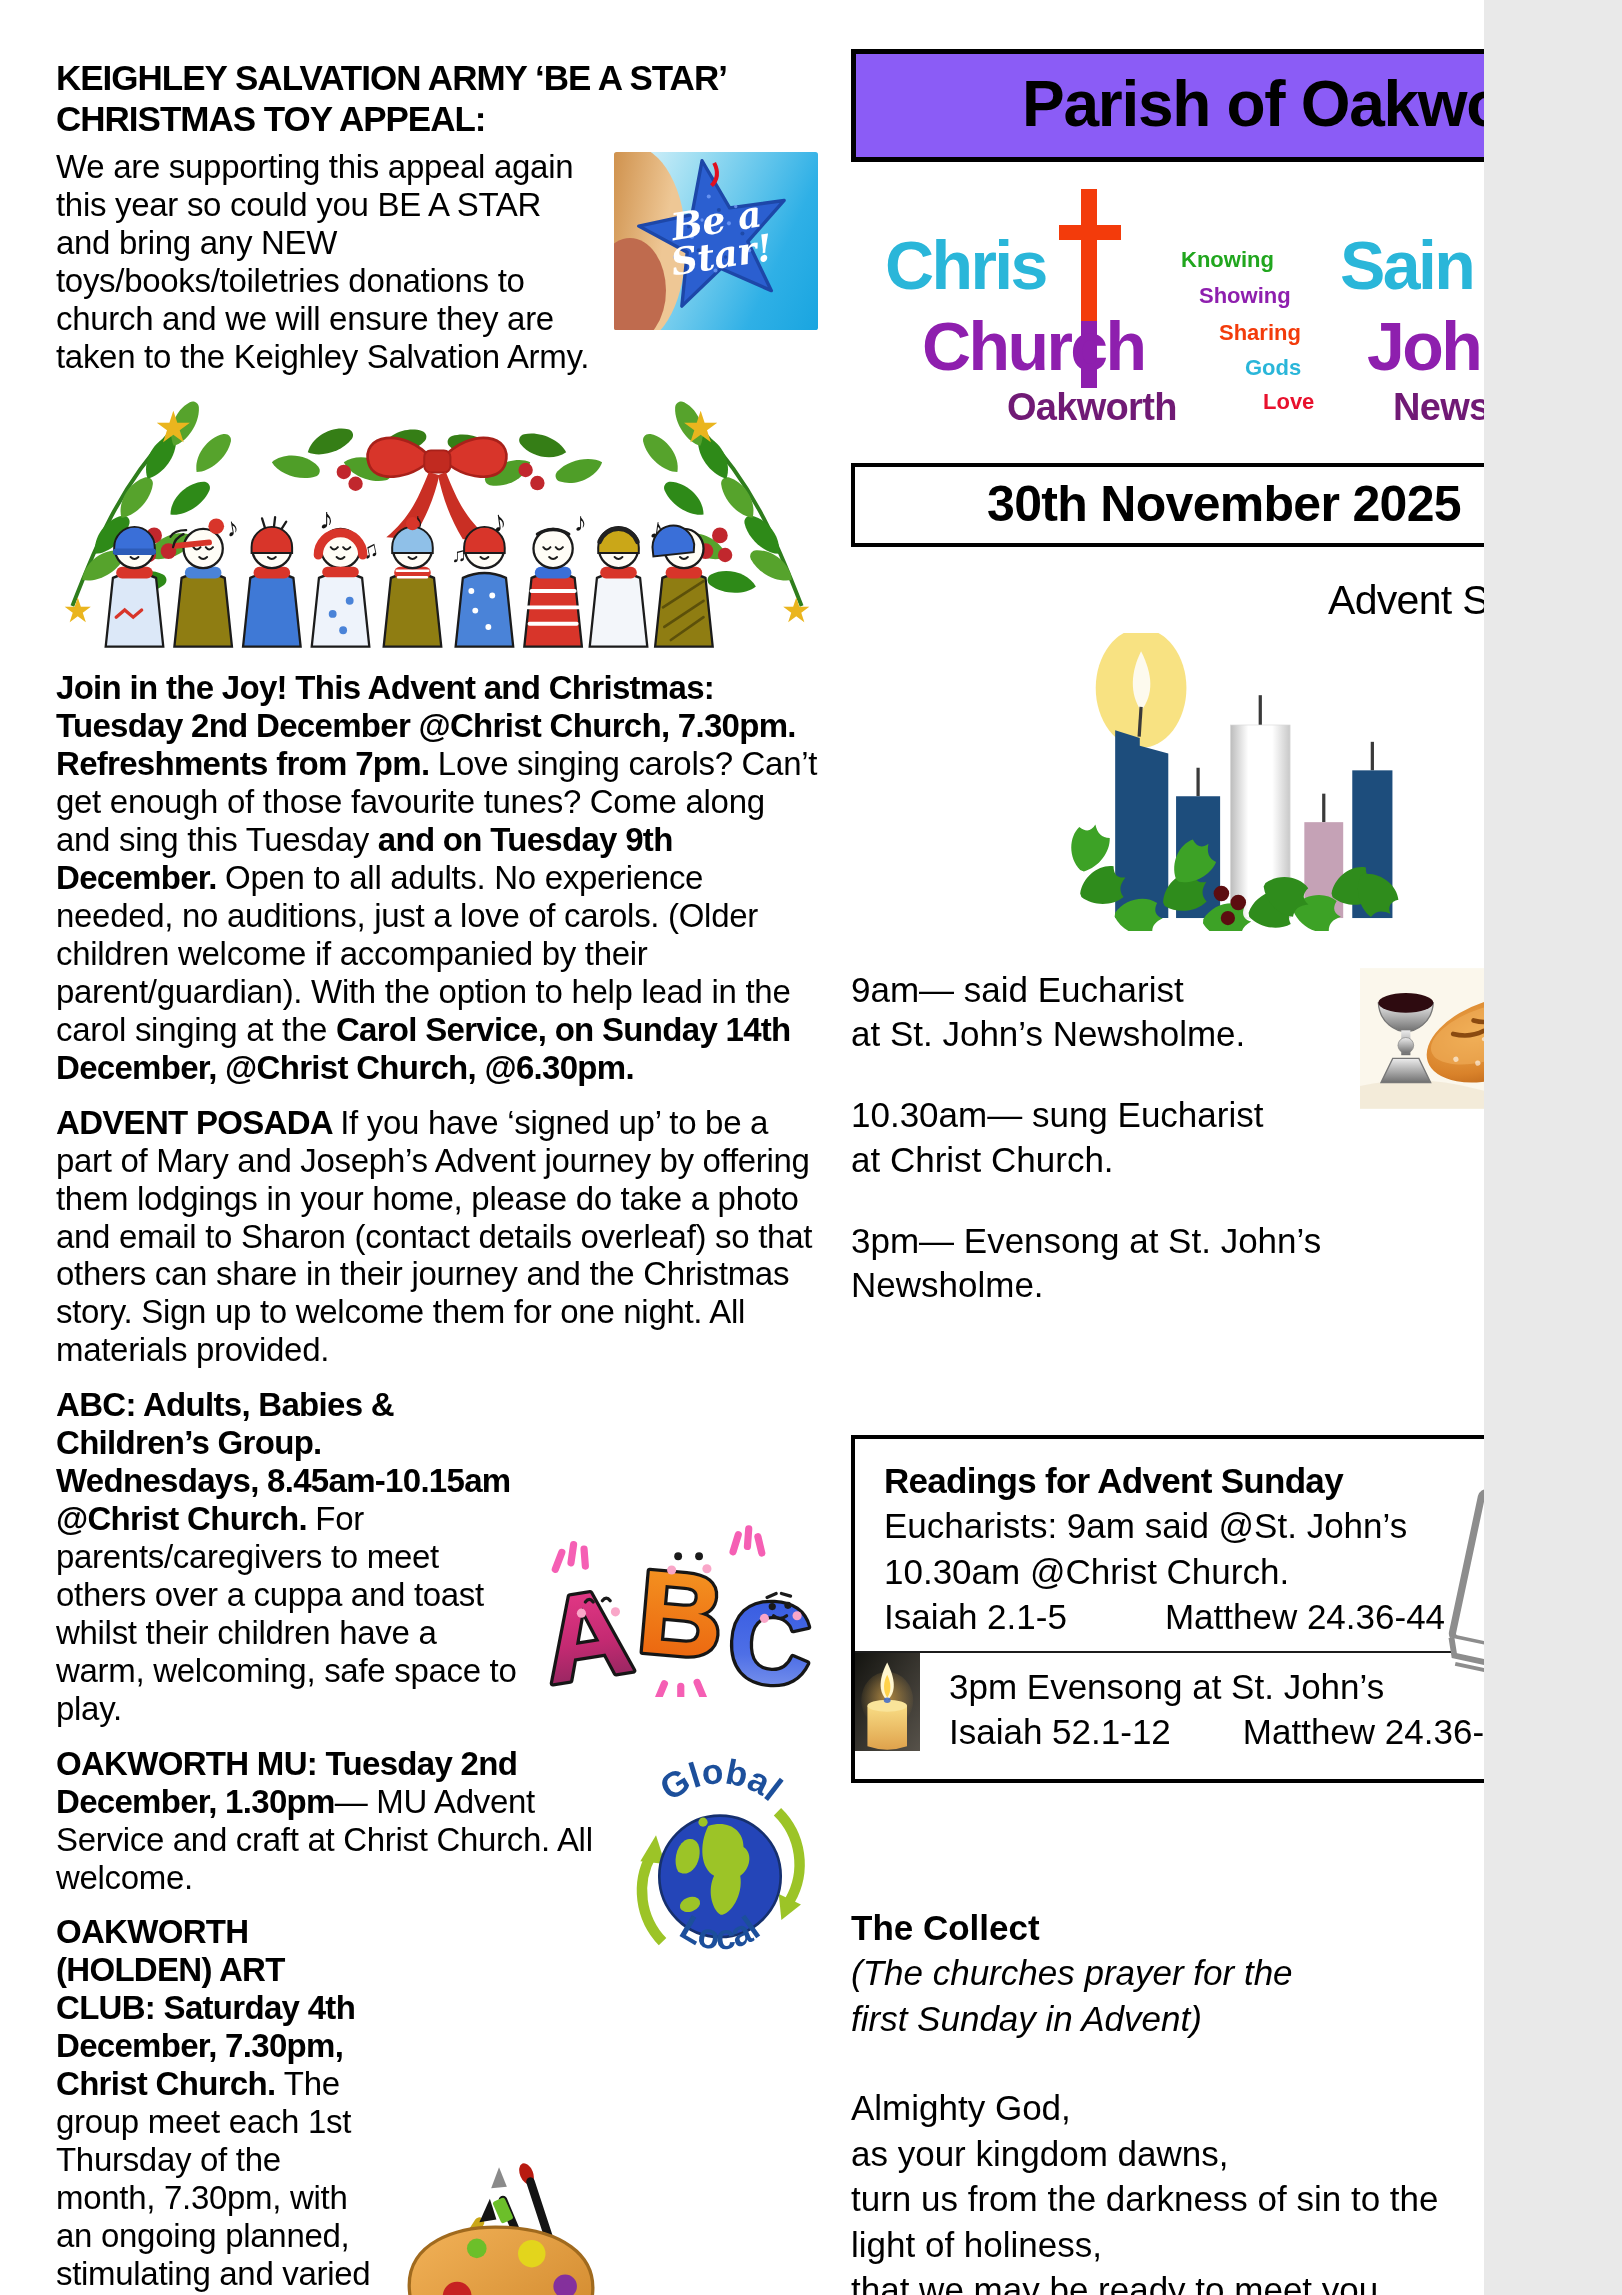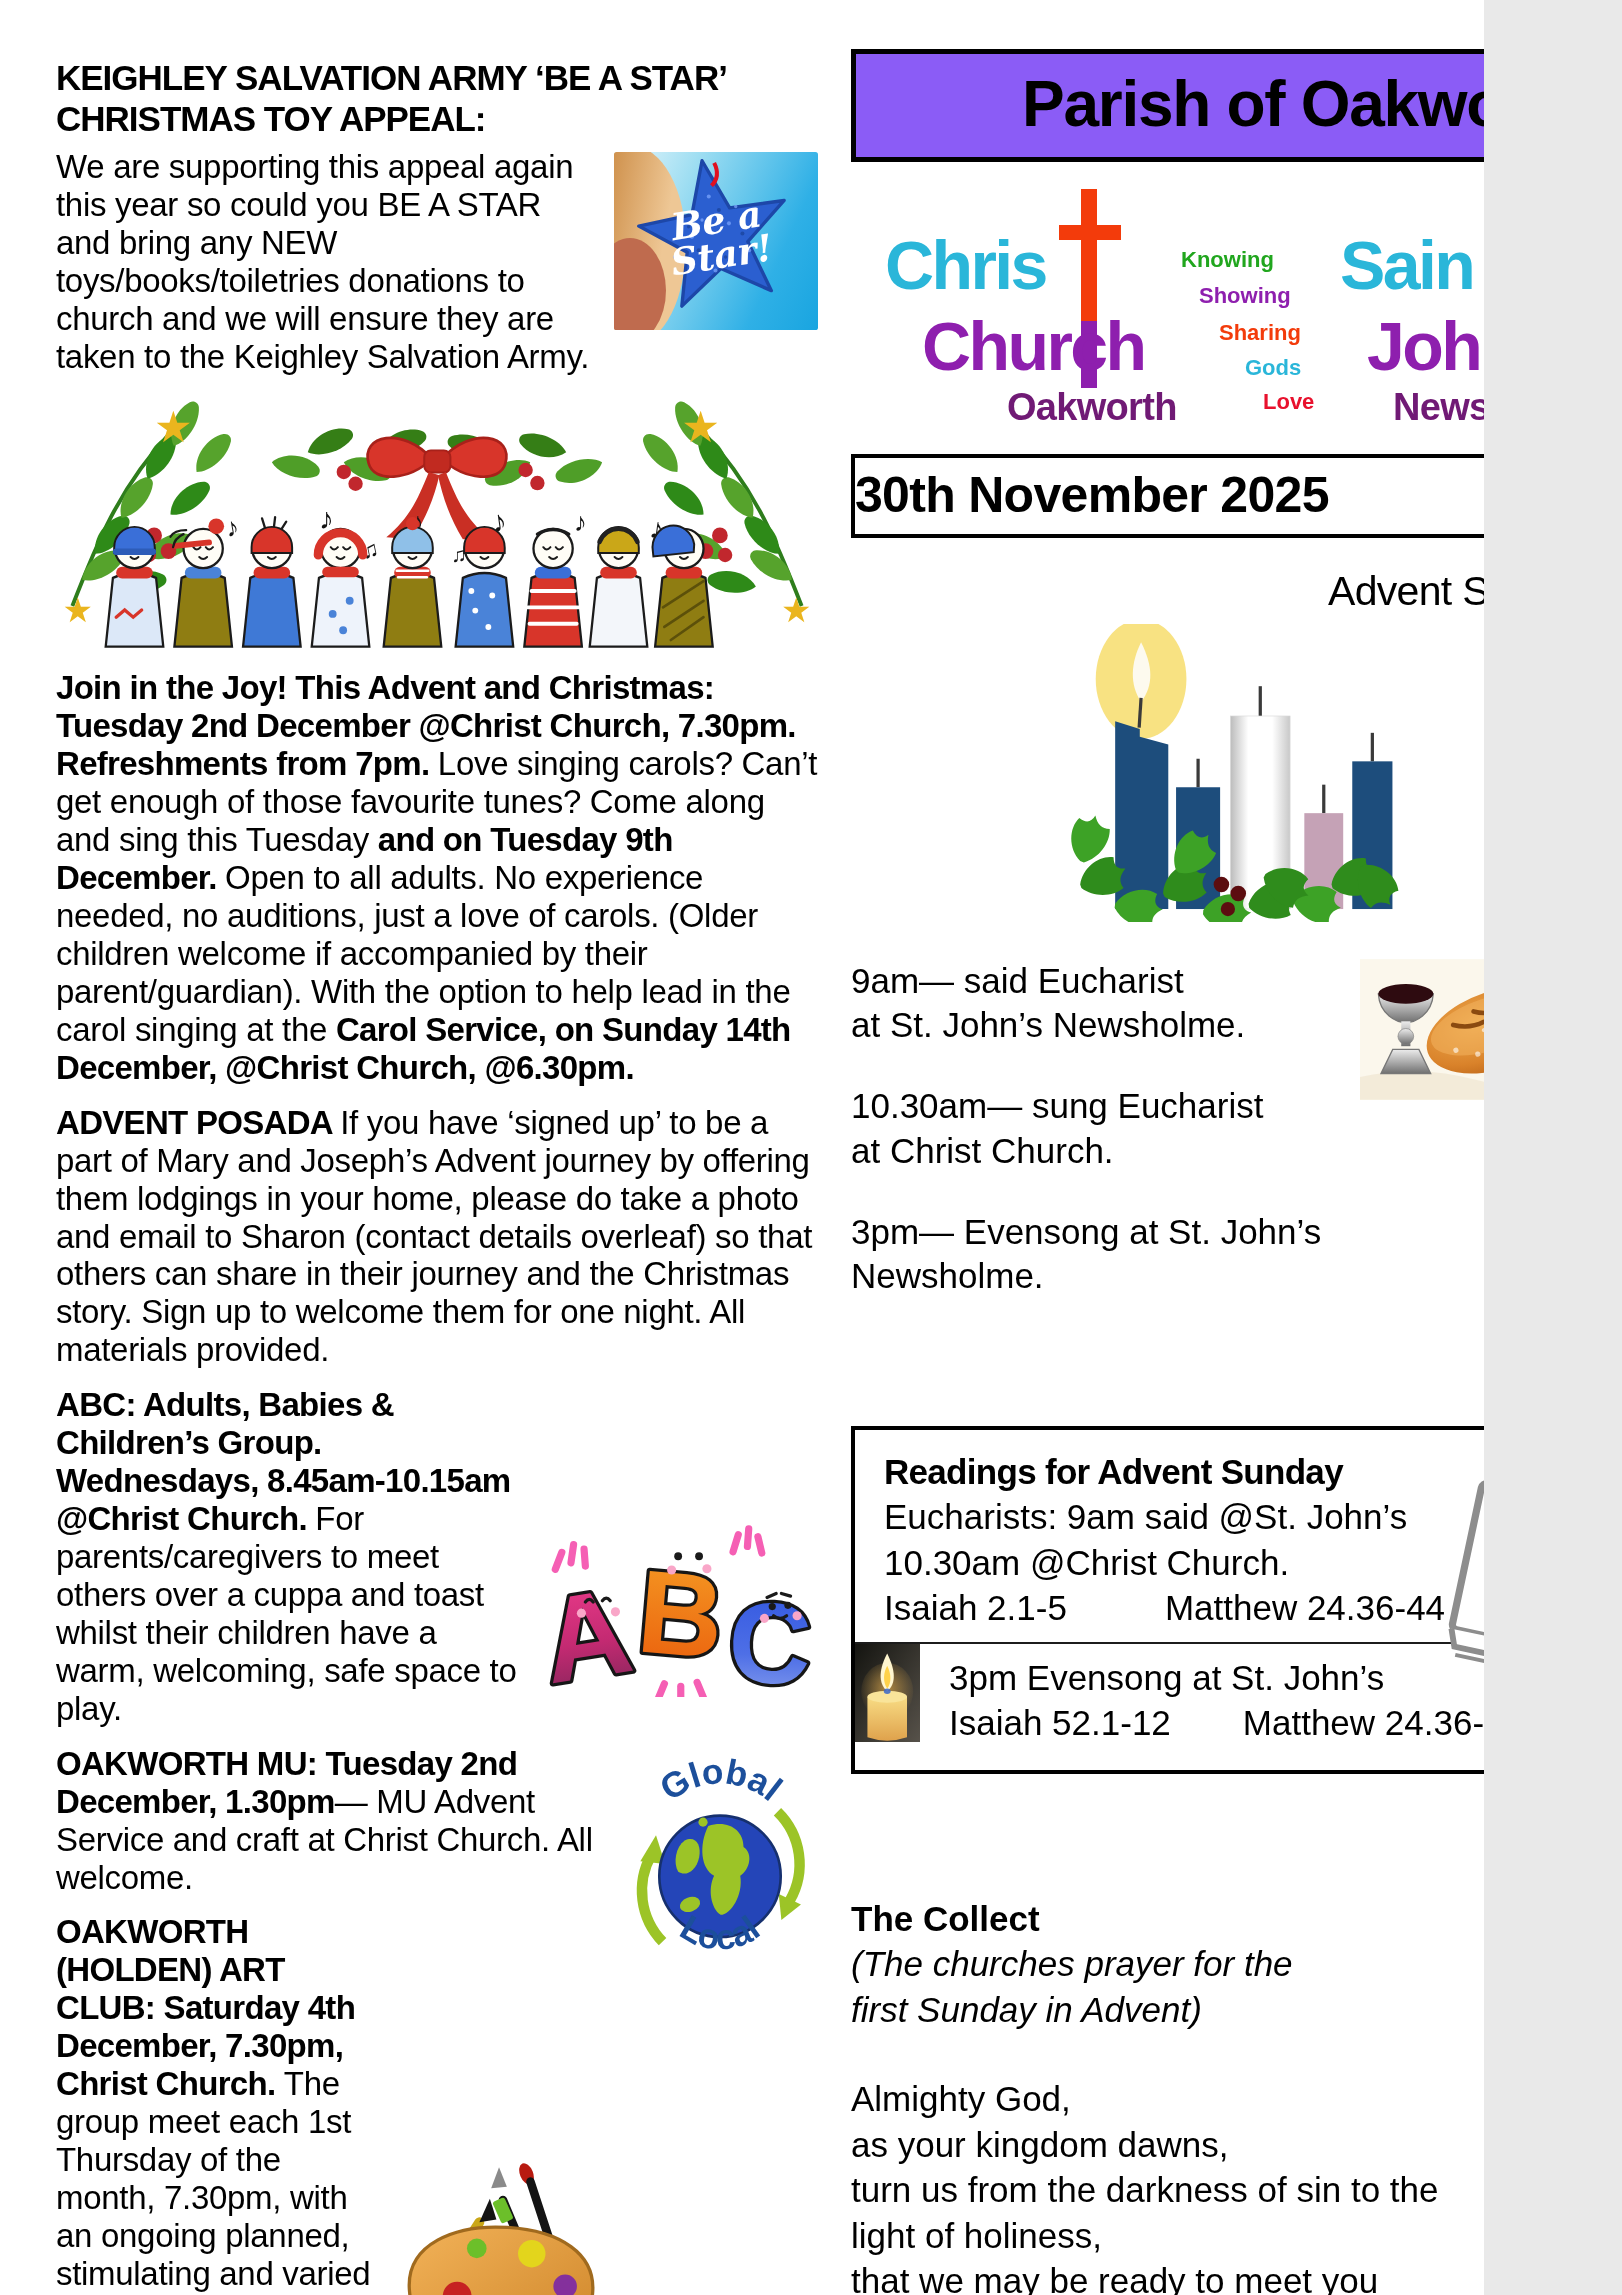--- a/index.html
+++ b/index.html
@@ -37,21 +37,21 @@
   .wordart { position:relative; height:250px; margin-top:22px; }
   .wordart .big { position:absolute; font-weight:700; font-size:68px; letter-spacing:-2.6px; line-height:1; }
   .wordart .mid { position:absolute; font-weight:700; font-size:22px; letter-spacing:0; }
   .wa-cyan { color:#2ab6d9; } .wa-purple { color:#8e1fae; } .wa-green { color:#21a61e; }
   .wa-orange { color:#f33b0b; } .wa-red { color:#e8112d; }
   .wordart .town { position:absolute; font-weight:700; font-size:38px; letter-spacing:-0.7px; color:#701a75;margin-left:20px; }
   .cross-v { position:absolute; width:15.7px; background:#f33b0b; }
   .cross-h { position:absolute; height:15.7px; background:#f33b0b; }
   .cross-vp { position:absolute; width:15.7px; background:#8e1fae; }
 
-  .date-box { border:4.6px solid #000; margin-top:20px; text-align:left; padding:7.9px 0 10.5px 0; }
+  .date-box { border:4.6px solid #000; margin-top:29px; text-align:center; padding:7.9px 0 10.5px 0; }
   .date-box .t { font-size:50px; font-weight:700; letter-spacing:-0.7px; }
 
   .season { text-align:right; font-size:41px; margin-top:30px; letter-spacing:-0.7px; }
 
   .wreath { display:block; margin:9.2px auto 0 auto; }
 
   .services { position:relative; margin-top:9.2px; min-height:419px; font-size:35px; line-height:1.26; }
   .services .sv { width:641px; margin-top:37px; }
   .services .sv.first { }
   .bread-img { position:absolute; right:21px; top:0; }

